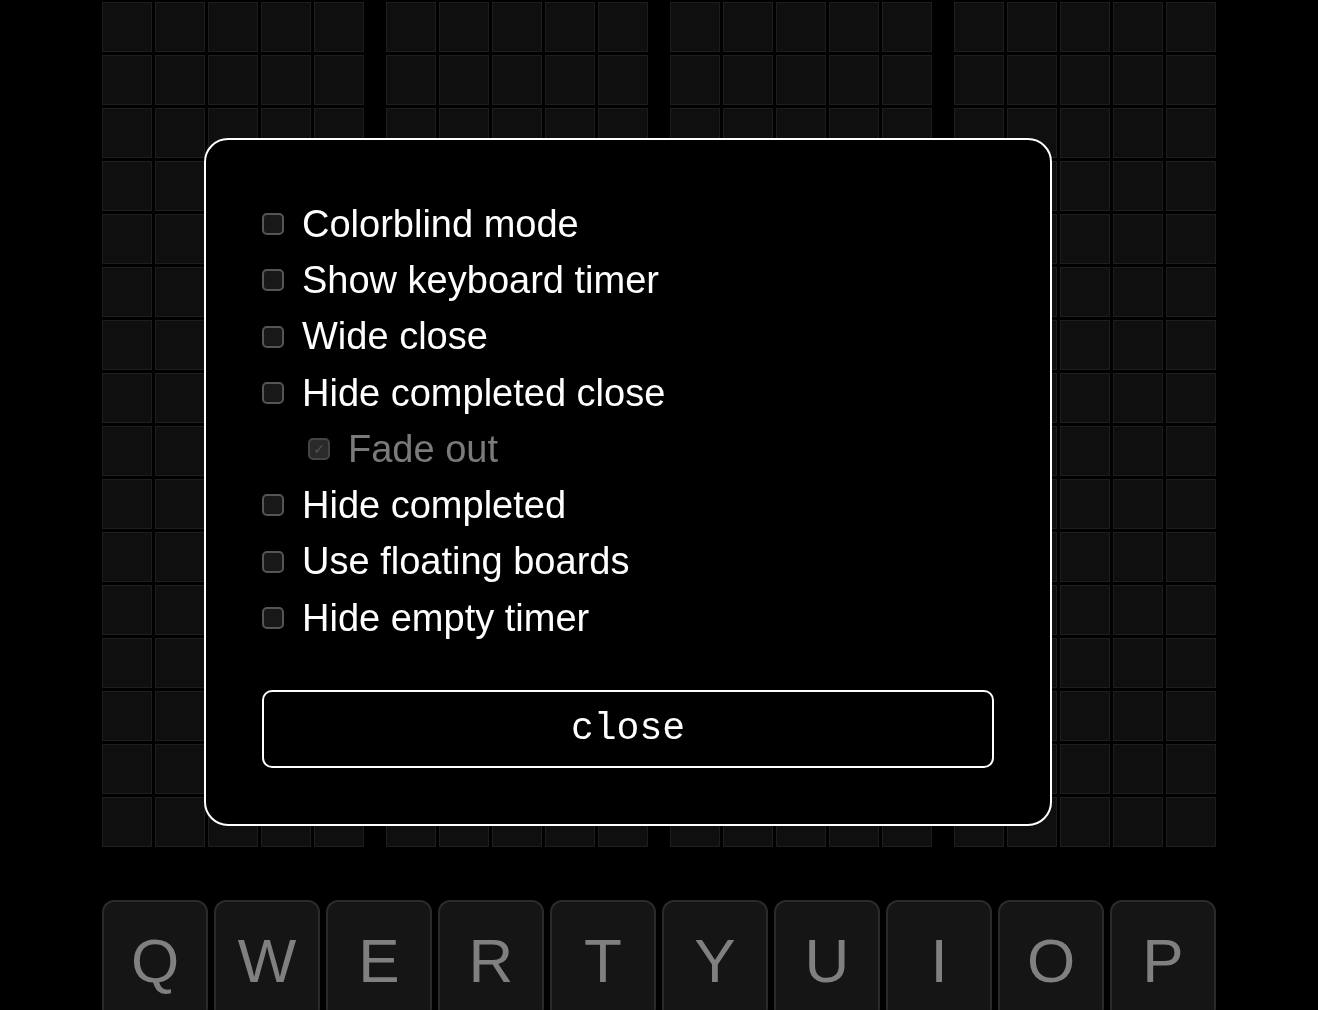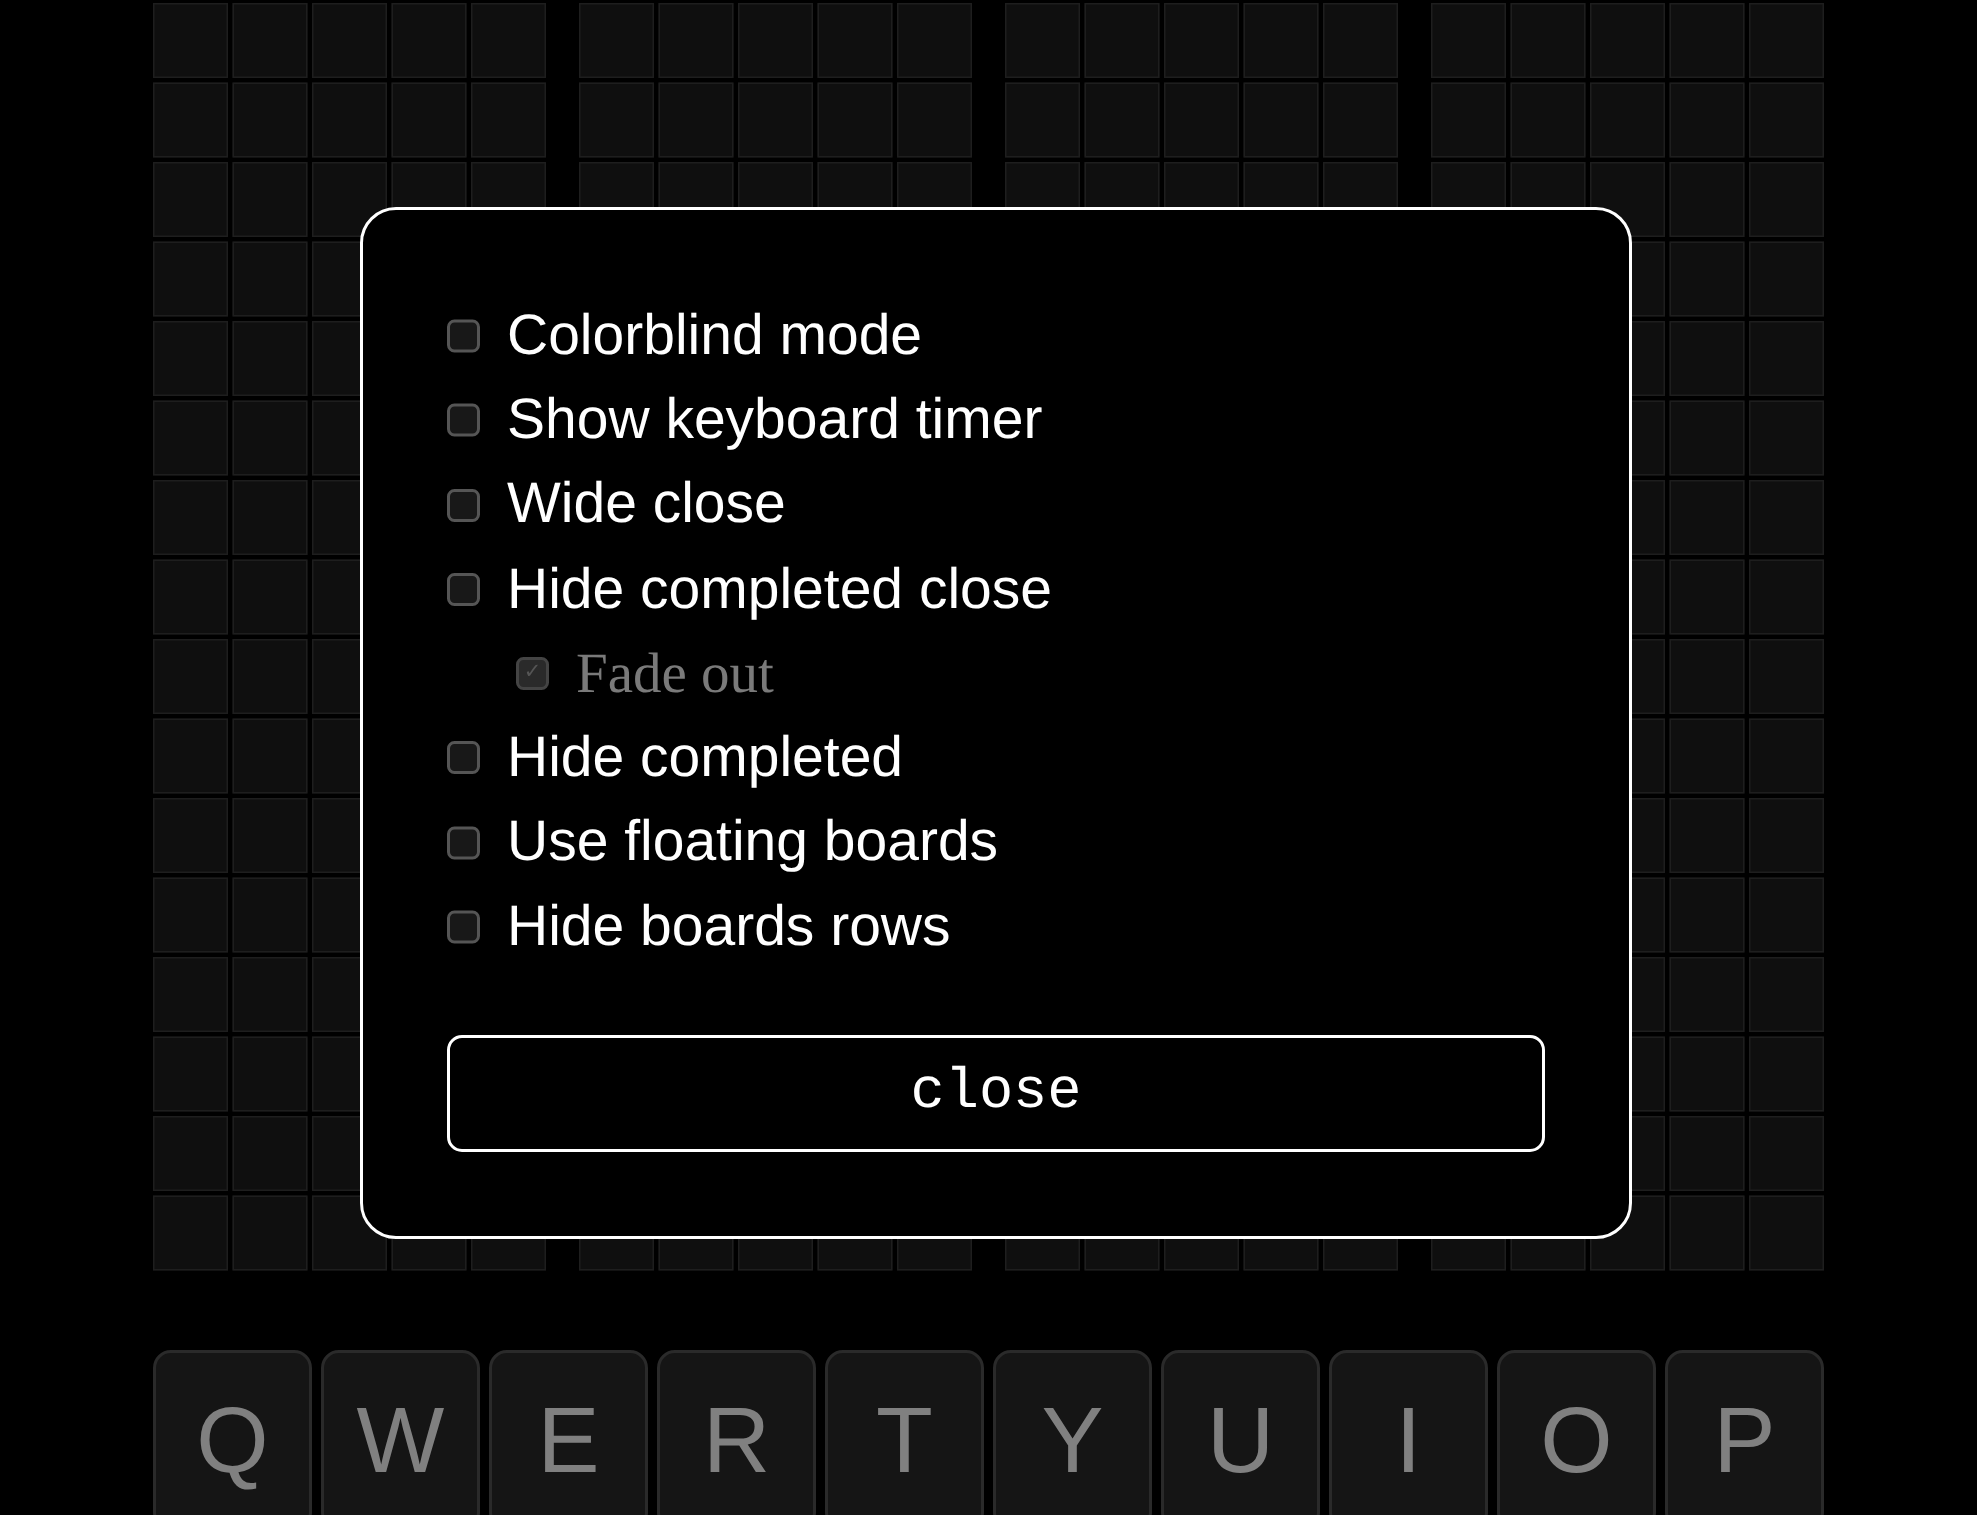--- a/index.html
+++ b/index.html
@@ -77,35 +77,33 @@
   .modal {
     position: absolute;
     left: 204px;
     top: 138px;
     width: 848px;
     background: #000000;
     border: 2px solid var(--modal-border);
     border-radius: 24px;
     padding: 56px 56px 56px 56px;
     box-sizing: border-box;
-    margin-left: 36px;
   }
   .option {
     display: flex;
     align-items: center;
     gap: 18px;
     font-size: 38px;
     font-weight: 500;
     line-height: 1.48;
     cursor: pointer;
   }
   .option.disabled {
     color: var(--muted);
     cursor: default;
-    font-family: Liberation Serif, serif;
   }
   .option.sub {
     margin-left: 46px;
   }
   .checkbox {
     width: 22px;
     height: 22px;
     border: 2px solid #555;
     border-radius: 5px;
     background: #181818;
@@ -522,17 +520,17 @@
     <span>Hide completed</span>
   </div>
 
   <div class="option">
     <span class="checkbox"></span>
     <span>Use floating boards</span>
   </div>
 
   <div class="option">
     <span class="checkbox"></span>
-    <span>Hide boards rows</span>
+    <span>Hide empty timer</span>
   </div>
 
   <button class="close-btn">close</button>
 </div>
 
 </body></html>

